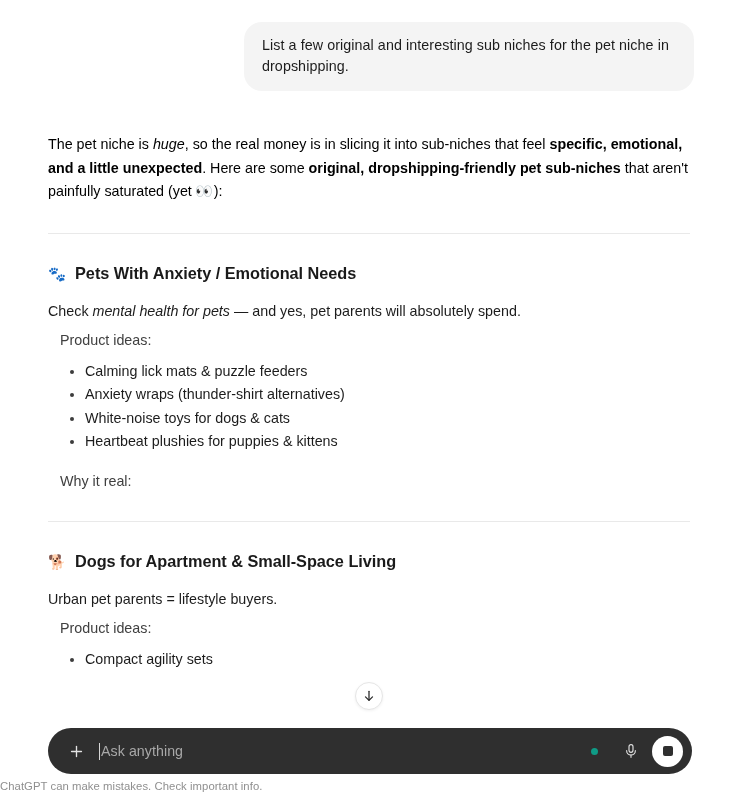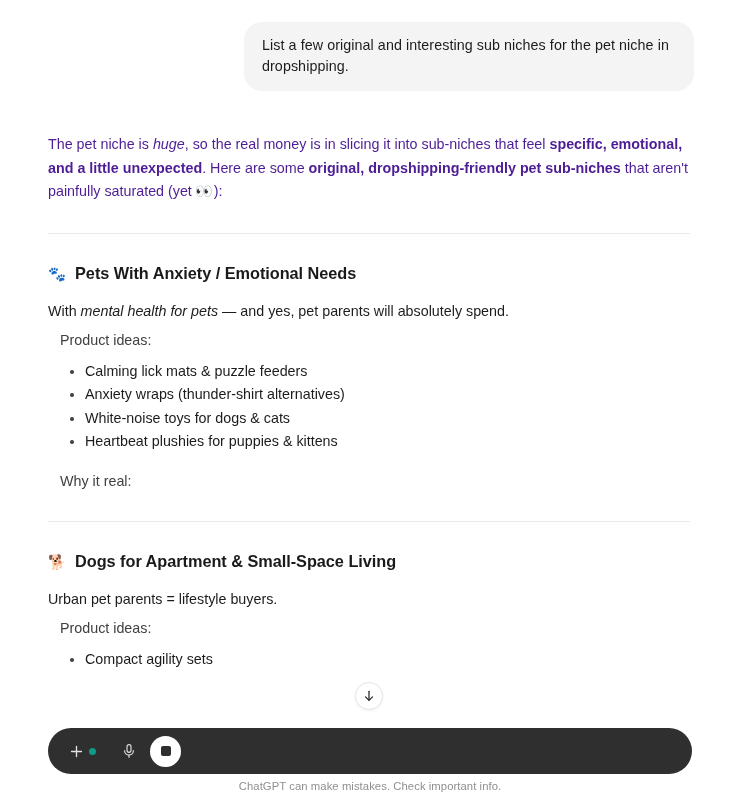--- a/index.html
+++ b/index.html
@@ -58,21 +58,21 @@
   
   .assistant {
     padding: 0 50px 0 48px;
     color: #1c1c1c;
   }
 
   .intro {
     font-size: 14.3px;
     line-height: 23.5px;
     margin: 42px 0 0 0;
-    color: #4c1d95;
+    color: #000000;
     max-width: 640px;
   }
   .intro i { font-style: italic; }
   .intro b { font-weight: 700; }
 
   hr.sep {
     border: none;
     border-top: 1px solid #e9e9e9;
     margin: 29px 0 0 0;
   }
@@ -255,21 +255,21 @@
     height: 10px;
     border-radius: 2px;
     background: #2f2f2f;
   }
 
   .footnote {
     position: absolute;
     left: 0;
     top: 52px;
     width: 740px;
-    text-align: center;
+    text-align: left;
     font-size: 11.3px;
     color: #8f8f8f;
     letter-spacing: 0.005em;
   }
 </style>
 </head>
 <body>
 
 <div id="app">
 
@@ -284,21 +284,21 @@
 
         <p class="intro"><span>The pet niche is </span><i>huge</i><span>, so the real money is in slicing it into sub-niches that feel </span><b>specific, emotional, and a little unexpected</b><span>. Here are some </span><b>original, dropshipping-friendly pet sub-niches</b><span> that aren't painfully saturated (yet </span><span>👀</span><span>):</span></p>
 
         <hr class="sep">
 
         <h3 class="sec-title">
           <span class="sec-emoji">🐾</span>
           <span>Pets With Anxiety / Emotional Needs</span>
         </h3>
 
-        <p class="lede"><span>With </span><i>mental health for pets</i><span> — and yes, pet parents will absolutely spend.</span></p>
+        <p class="lede"><span>Check </span><i>mental health for pets</i><span> — and yes, pet parents will absolutely spend.</span></p>
 
         <p class="label">Product ideas:</p>
 
         <ul class="ideas">
           <li>Calming lick mats &amp; puzzle feeders</li>
           <li>Anxiety wraps (thunder-shirt alternatives)</li>
           <li>White-noise toys for dogs &amp; cats</li>
           <li>Heartbeat plushies for puppies &amp; kittens</li>
         </ul>
 
@@ -335,20 +335,24 @@
 
     <div class="composer">
 
       <div class="plus-btn">
         <svg width="17" height="17" viewBox="0 0 24 24" fill="none" stroke="#e3e3e3" stroke-width="1.9" stroke-linecap="round">
           <line x1="12" y1="5" x2="12" y2="19"></line>
           <line x1="5" y1="12" x2="19" y2="12"></line>
         </svg>
       </div>
 
+      <div class="composer-input">
+        <div class="caret"></div>
+        <span class="placeholder">Ask anything</span>
+      </div>
 
       <div class="right-tools">
         <div class="status-dot"></div>
 
         <div class="mic-btn">
           <svg width="16" height="16" viewBox="0 0 24 24" fill="none" stroke="#e3e3e3" stroke-width="1.7" stroke-linecap="round" stroke-linejoin="round">
             <rect x="9" y="2.5" width="6" height="11.5" rx="3"></rect>
             <path d="M5.5 11.5a6.5 6.5 0 0 0 13 0"></path>
             <line x1="12" y1="18" x2="12" y2="21.5"></line>
           </svg>

